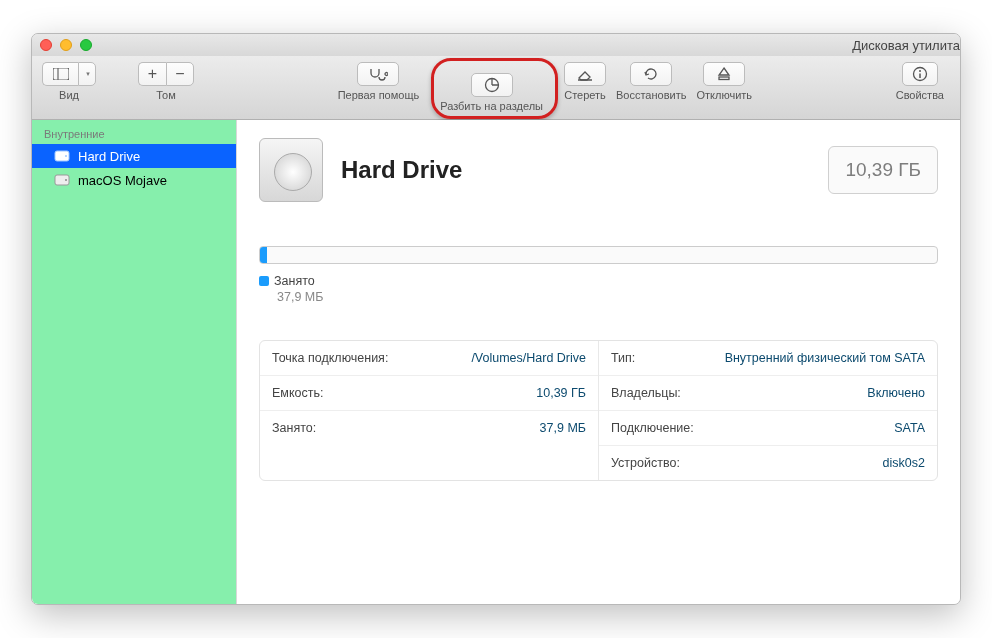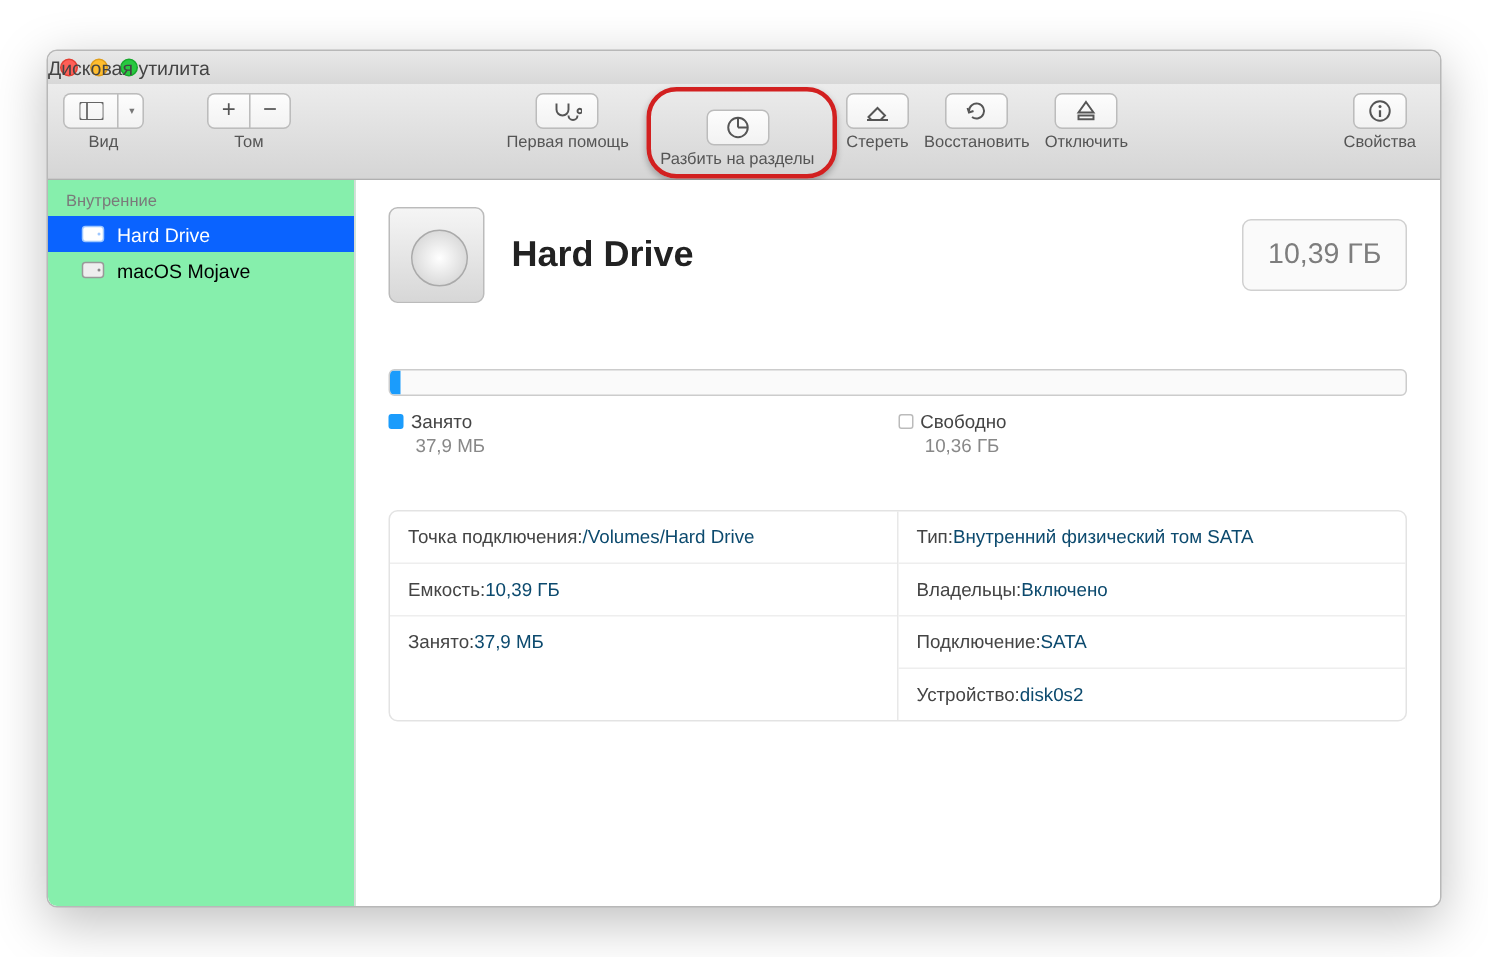--- a/index.html
+++ b/index.html
@@ -24,21 +24,21 @@
     padding: 0 8px;
     background: linear-gradient(#e8e8e8,#d8d8d8);
     position: relative;
   }
   .traffic { display: flex; gap: 8px; }
   .dot { width:12px; height:12px; border-radius:50%; }
   .dot.red{background:#ff5f57;border:1px solid #e33e32;}
   .dot.yellow{background:#ffbd2e;border:1px solid #e09e1a;}
   .dot.green{background:#28c940;border:1px solid #17a92c;}
   .title-text{
-    position:absolute; left:0; right:0; text-align:left;
+    position:absolute; left:0; right:0; text-align:right;
     font-size:13px; color:#444;
   }
   .toolbar {
     height: 64px;
     background: linear-gradient(#ececec,#d5d5d5);
     border-bottom:1px solid #b0b0b0;
     display:flex; align-items:flex-start;
     padding: 6px 10px 0 10px;
     gap: 4px;
   }
@@ -115,21 +115,21 @@
   .legend-sub{color:#888;margin-left:18px;margin-top:2px;}
   .info-table{
     margin-top:36px;
     display:flex;
     border:1px solid #e3e3e3;border-radius:6px;
     font-size:12.5px;color:#444;
   }
   .info-col{flex:1;}
   .info-col:first-child{border-right:1px solid #e8e8e8;}
   .info-row{
-    display:flex; justify-content:flex-start;
+    display:flex; justify-content:space-between;
     padding:10px 12px;
     border-bottom:1px solid #eee;
   }
   .info-row:last-child{border-bottom:none;}
   .info-val{color:#0c4a6e;}
   svg{display:block;}
 </style>
 </head>
 <body>
 
@@ -275,27 +275,20 @@
       </div>
 
       <div class="legend">
         <div class="legend-col">
           <div class="legend-row">
             <div class="sq blue"></div>
             <span>Занято</span>
           </div>
           <div class="legend-sub">37,9 МБ</div>
         </div>
-        <div class="legend-col">
-          <div class="legend-row">
-            <div class="sq grey"></div>
-            <span>Свободно</span>
-          </div>
-          <div class="legend-sub">10,36 ГБ</div>
-        </div>
       </div>
 
       <div class="info-table">
         <div class="info-col">
           <div class="info-row">
               <span>Точка подключения:</span>
               <span class="info-val">/Volumes/Hard Drive</span>
             </div>
           <div class="info-row">
               <span>Емкость:</span>

